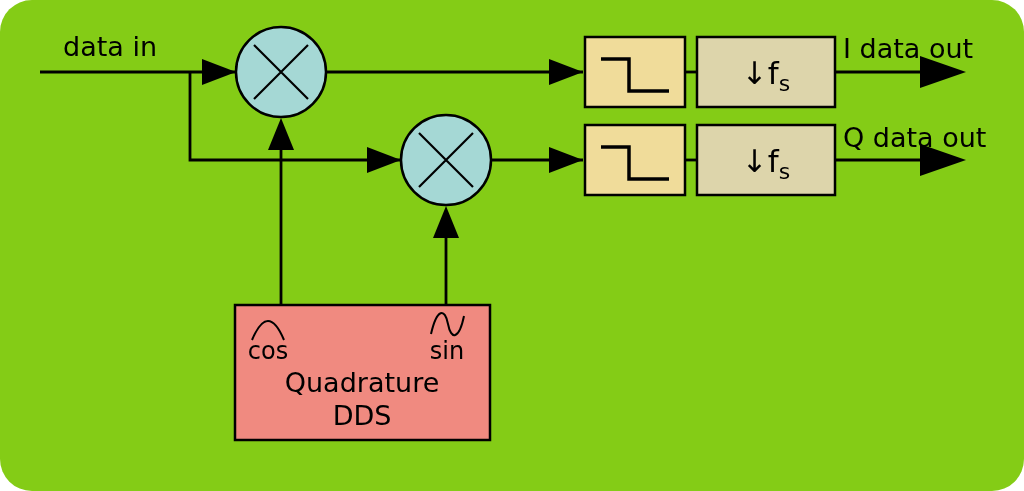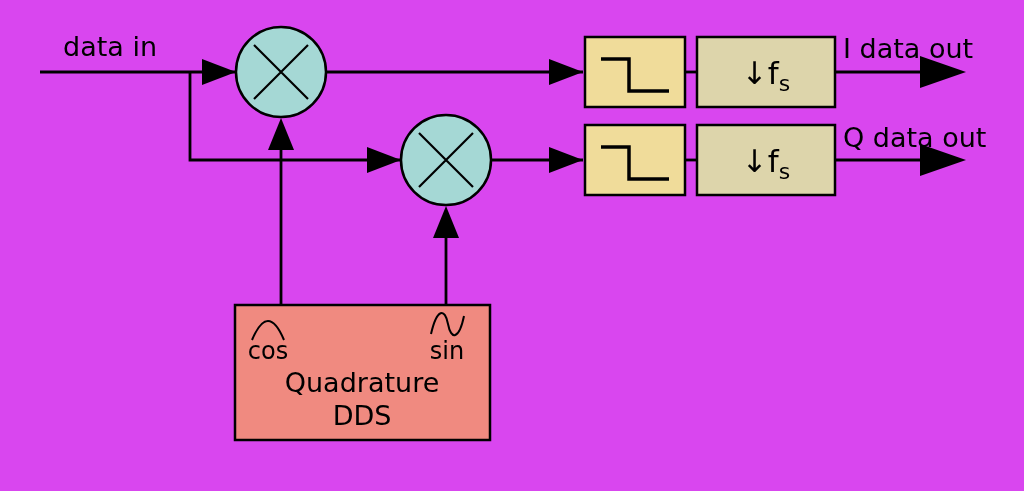--- a/index.html
+++ b/index.html
@@ -4,23 +4,24 @@
 <style>
   html, body {
     margin: 0;
     padding: 0;
     background: #ffffff;
   }
   .canvas {
     position: relative;
     width: 1024px;
     height: 491px;
-    background: #d946ef;
+    background: #84cc16;
     font-family: "DejaVu Sans", sans-serif;
     overflow: hidden;
+    border-radius: 32px;
   }
   svg {
     display: block;
     font-family: "DejaVu Sans", sans-serif;
   }
   .wire {
     stroke: #000000;
     stroke-width: 2.8;
     fill: none;
   }

